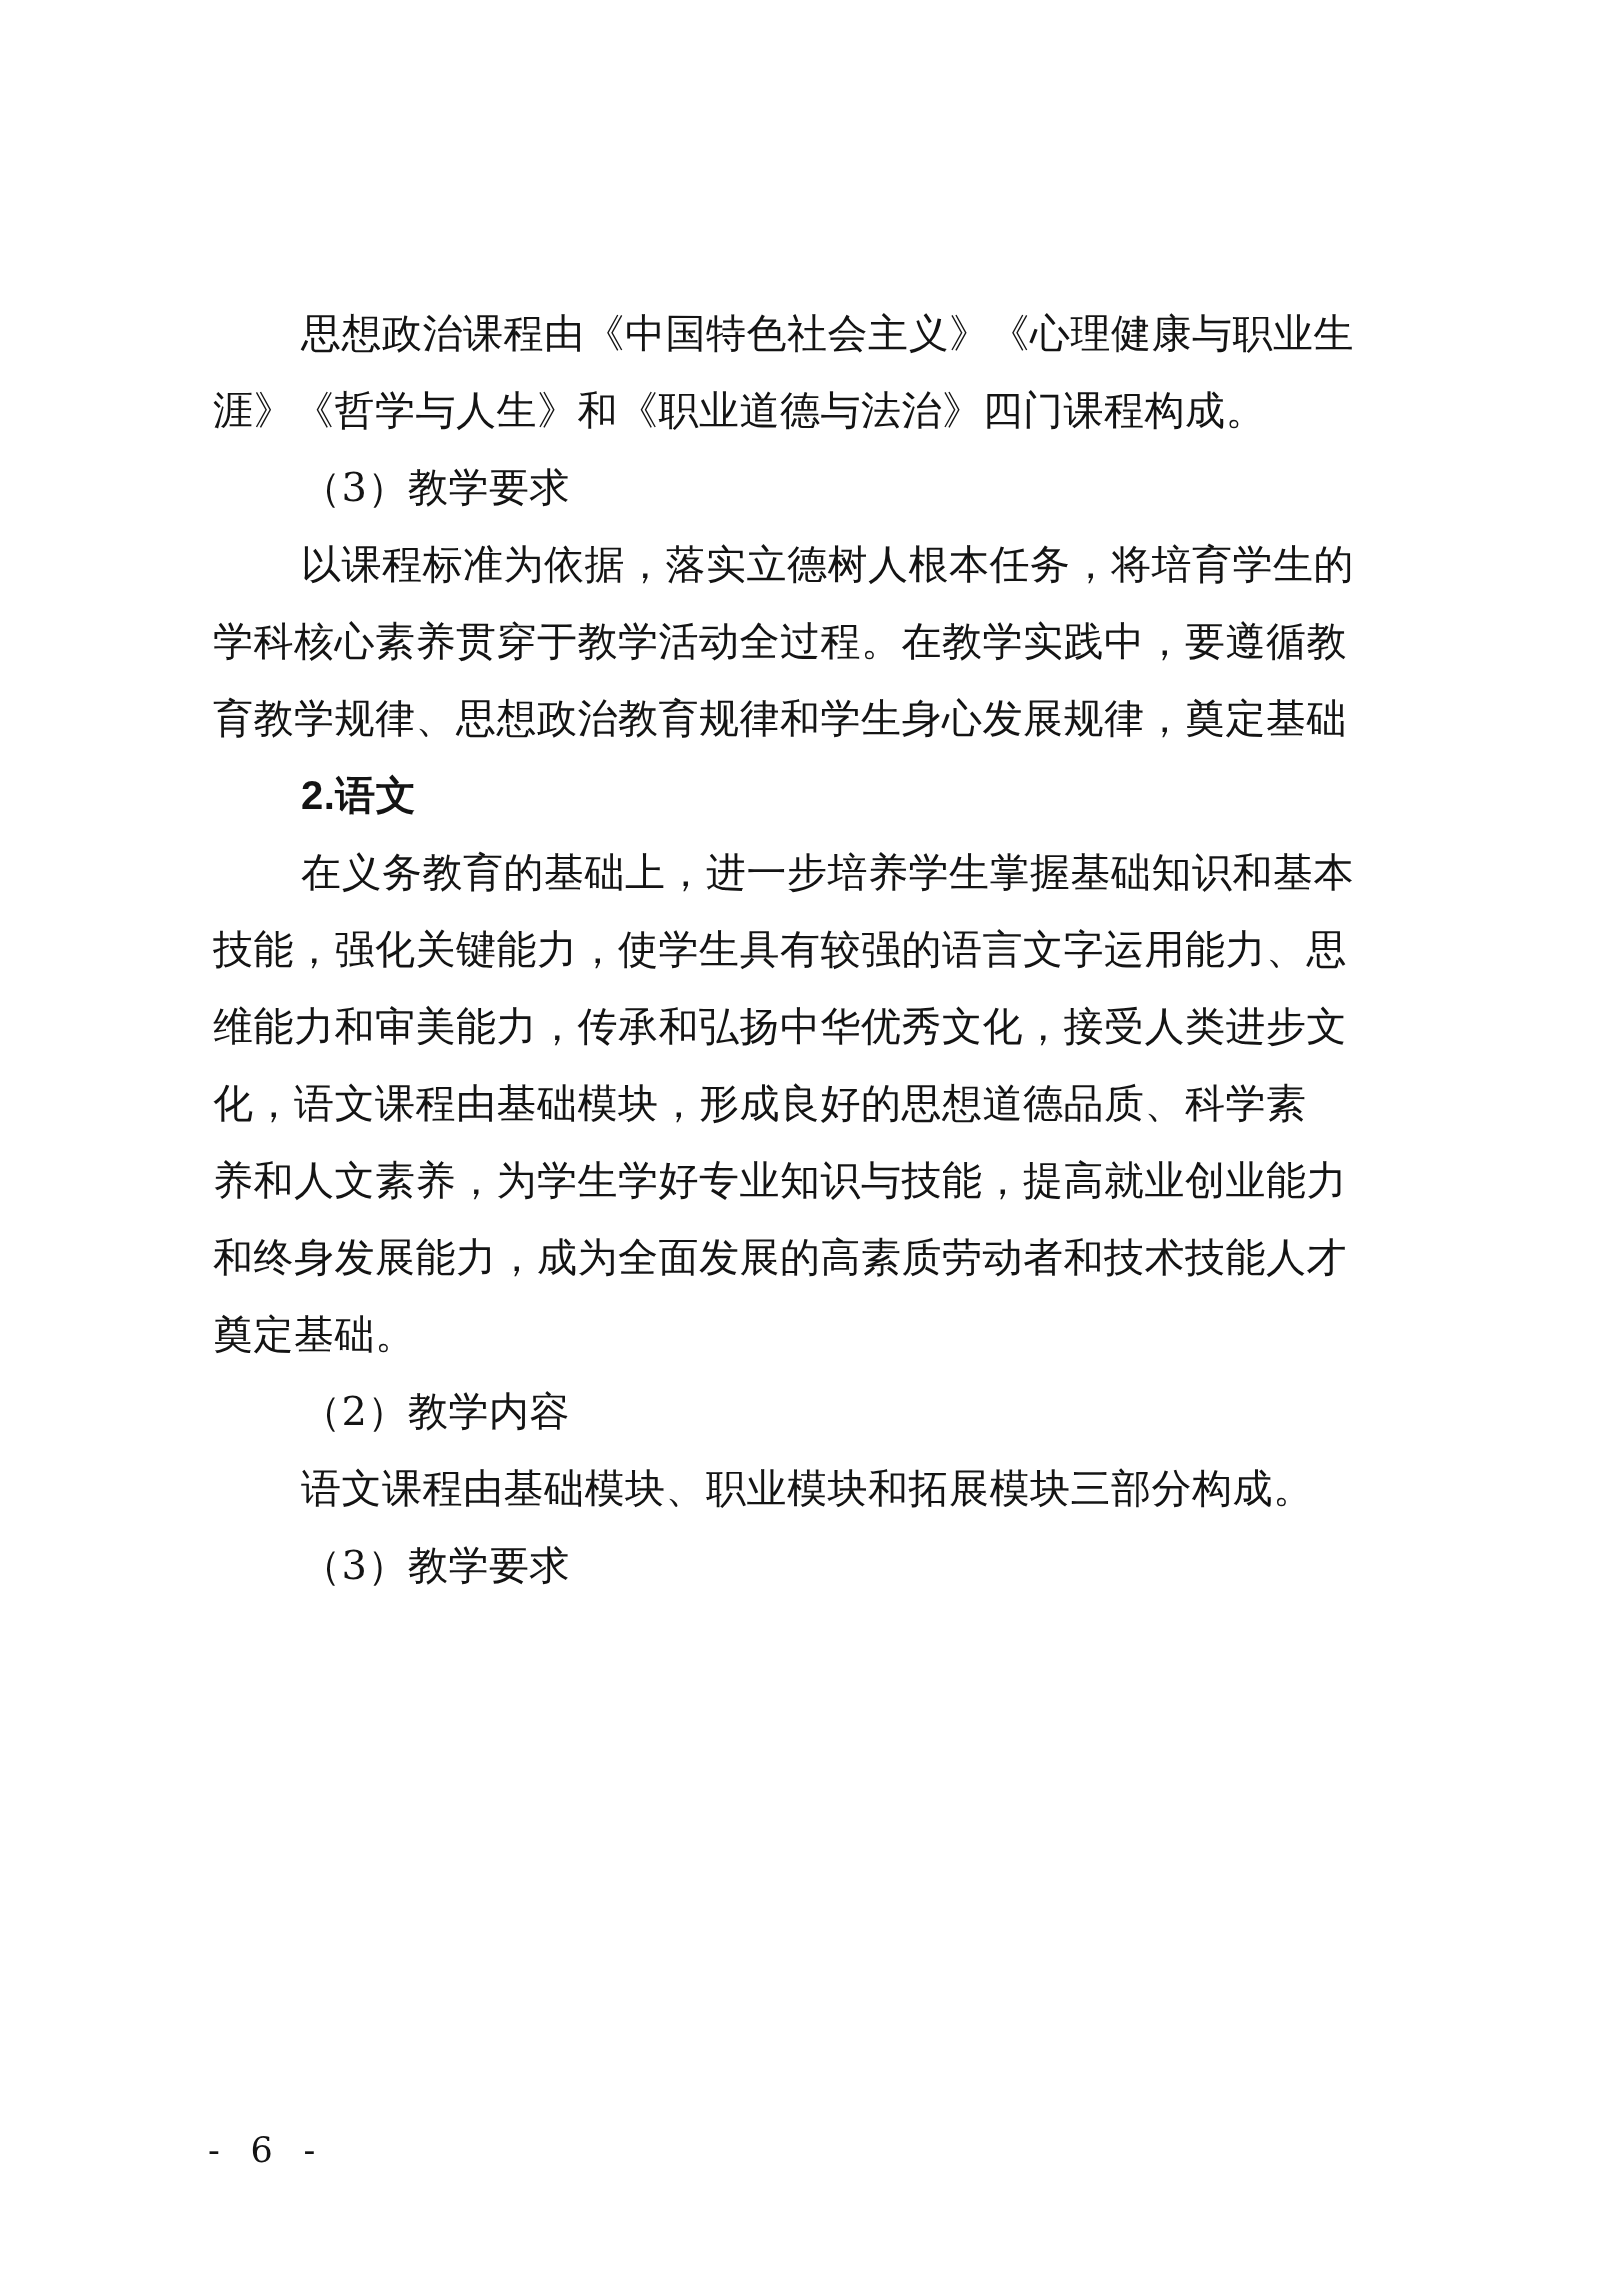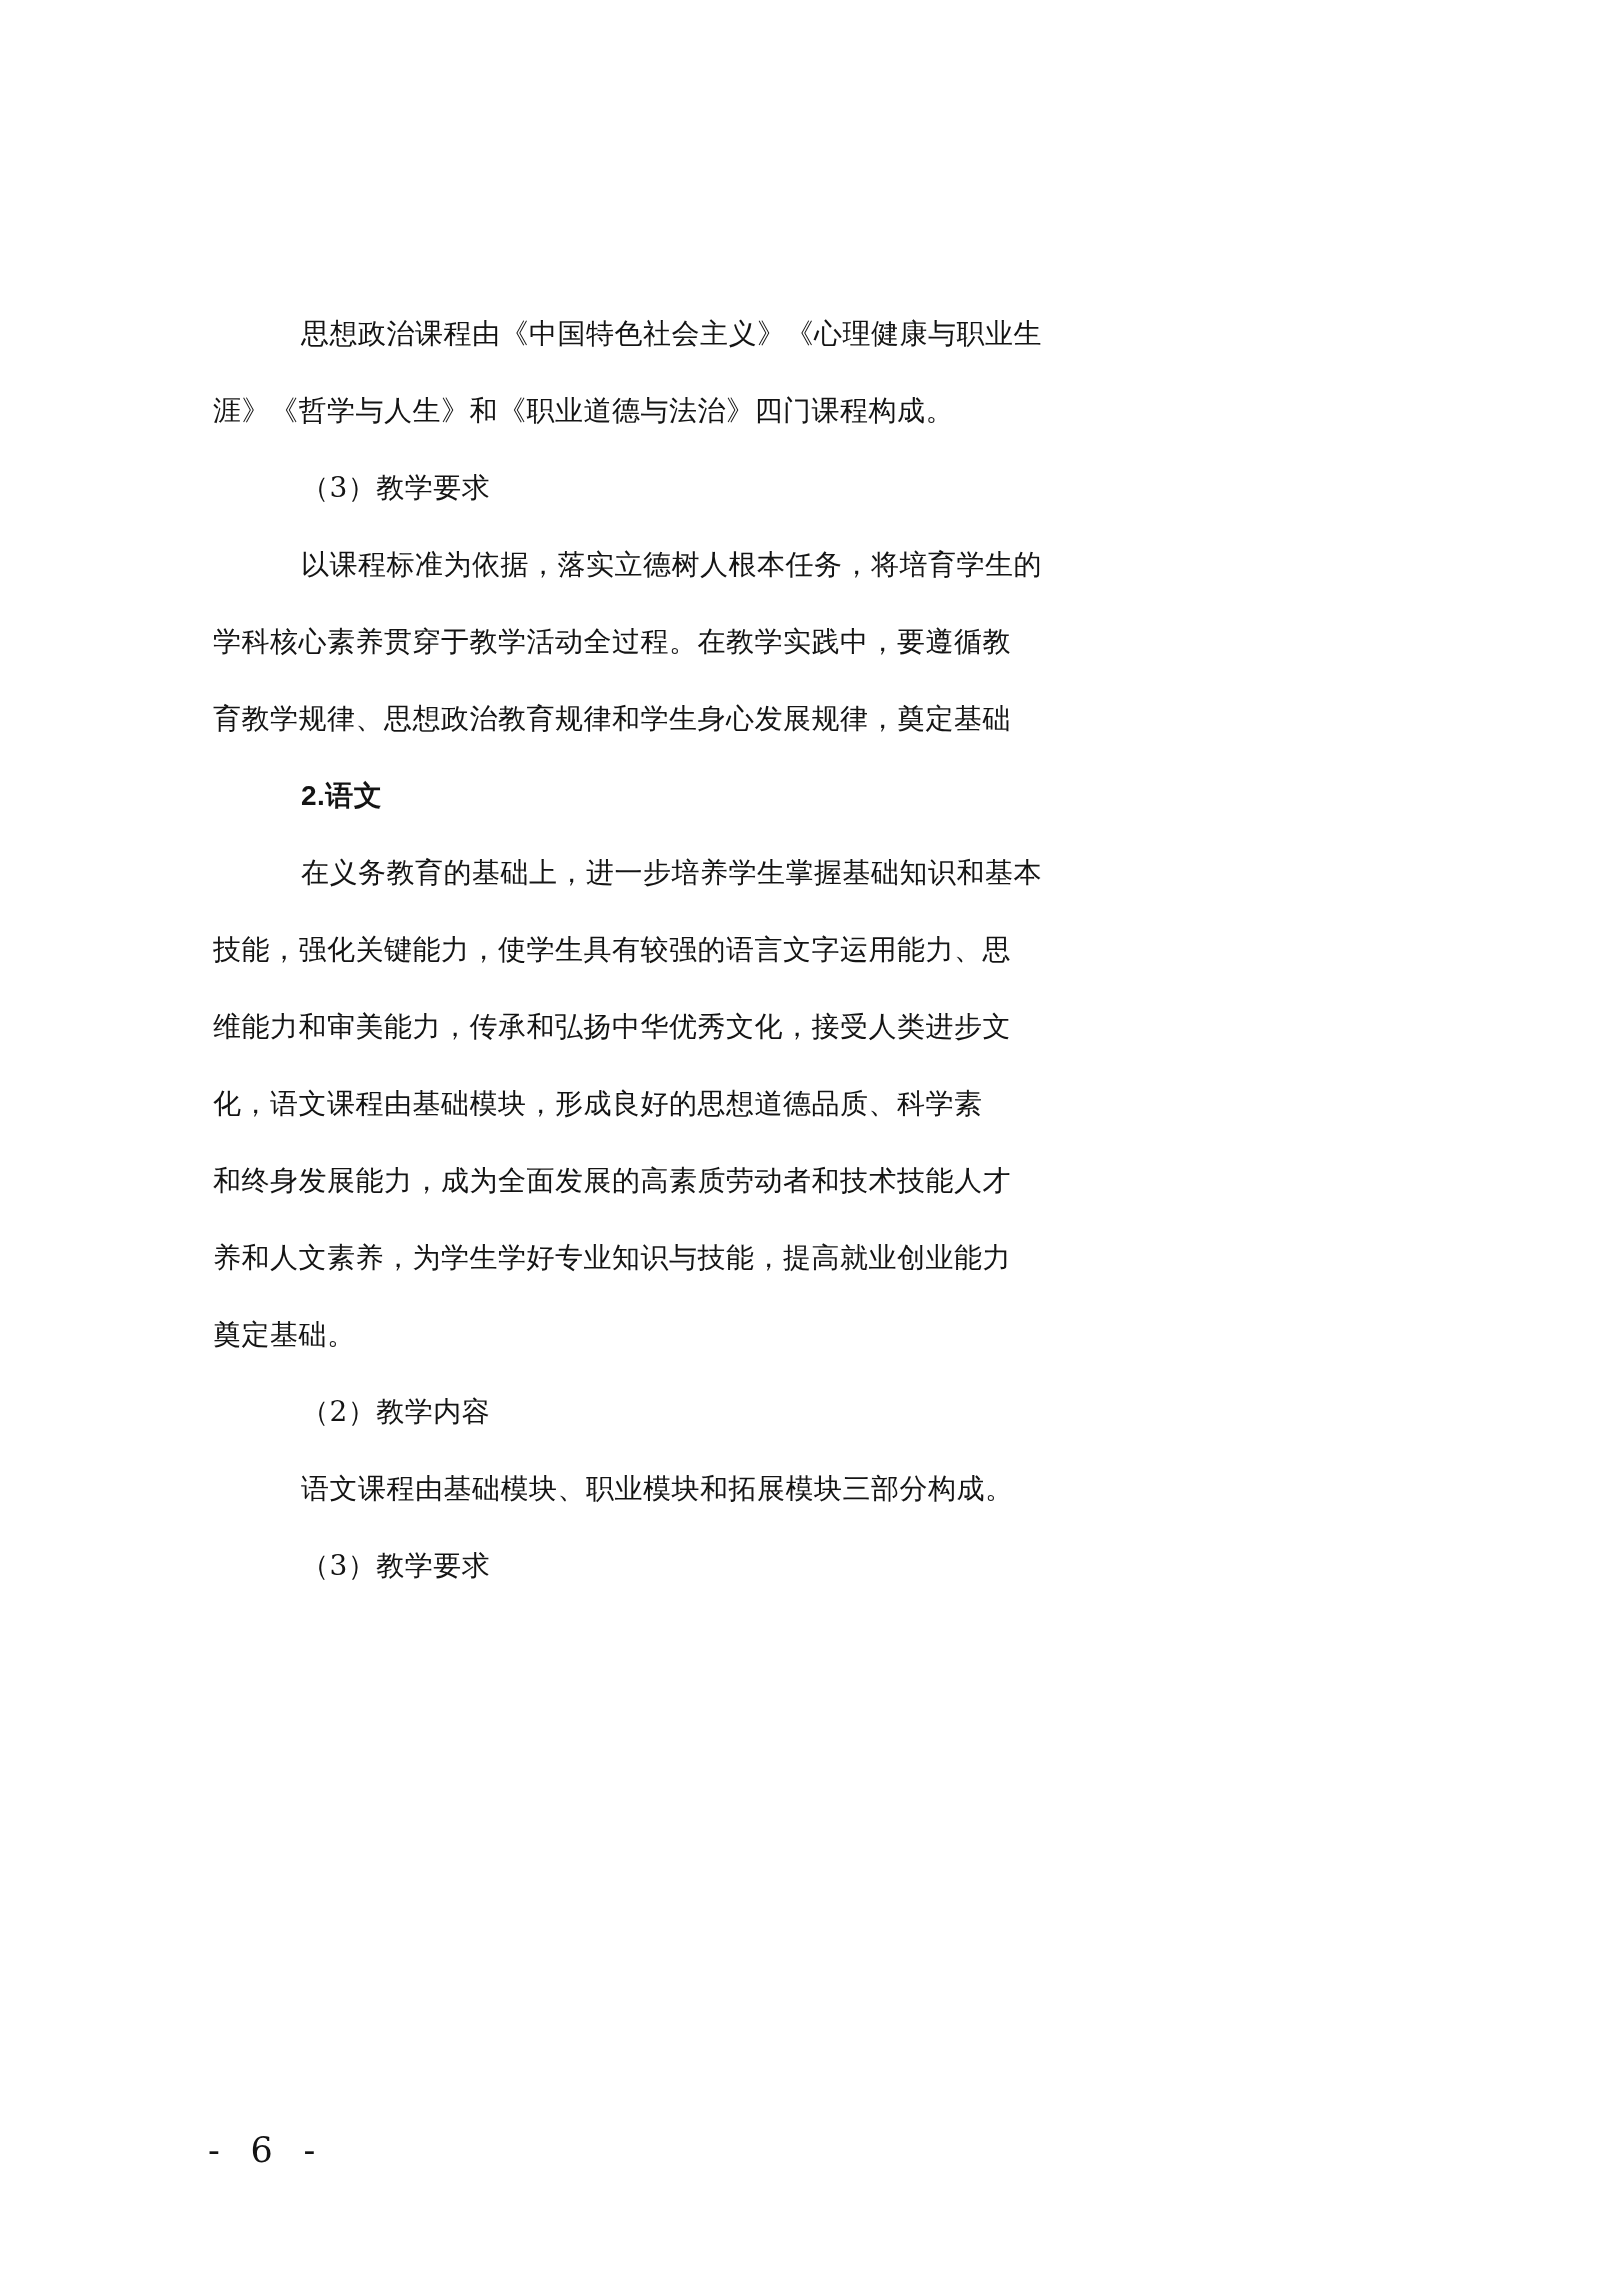--- a/index.html
+++ b/index.html
@@ -19,21 +19,21 @@
     inset: 0;
     background: #ffffff;
   }
   .text-block {
     position: absolute;
     left: 213px;
     top: 295px;
     width: 1209px;
   }
   .line {
-    font-size: 28px;
+    font-size: 40px;
     line-height: 77px;
     height: 77px;
     color: #141414;
     white-space: nowrap;
     letter-spacing: 0.5px;
   }
   .line.indent {
     padding-left: 88px;
   }
   .line.bold {
@@ -61,22 +61,22 @@
     <div class="line">涯》《哲学与人生》和《职业道德与法治》四门课程构成。</div>
     <div class="line indent">（3）教学要求</div>
     <div class="line indent">以课程标准为依据，落实立德树人根本任务，将培育学生的</div>
     <div class="line">学科核心素养贯穿于教学活动全过程。在教学实践中，要遵循教</div>
     <div class="line">育教学规律、思想政治教育规律和学生身心发展规律，奠定基础</div>
     <div class="line indent bold">2.语文</div>
     <div class="line indent">在义务教育的基础上，进一步培养学生掌握基础知识和基本</div>
     <div class="line">技能，强化关键能力，使学生具有较强的语言文字运用能力、思</div>
     <div class="line">维能力和审美能力，传承和弘扬中华优秀文化，接受人类进步文</div>
     <div class="line">化，语文课程由基础模块，形成良好的思想道德品质、科学素</div>
+    <div class="line">养和人文素养，为学生学好专业知识与技能，提高就业创业能力</div>
     <div class="line">和终身发展能力，成为全面发展的高素质劳动者和技术技能人才</div>
-    <div class="line">养和人文素养，为学生学好专业知识与技能，提高就业创业能力</div>
     <div class="line">奠定基础。</div>
     <div class="line indent">（2）教学内容</div>
     <div class="line indent">语文课程由基础模块、职业模块和拓展模块三部分构成。</div>
     <div class="line indent">（3）教学要求</div>
   </div>
 
   <div class="page-number">- 6 -</div>
 
 </div>
 

